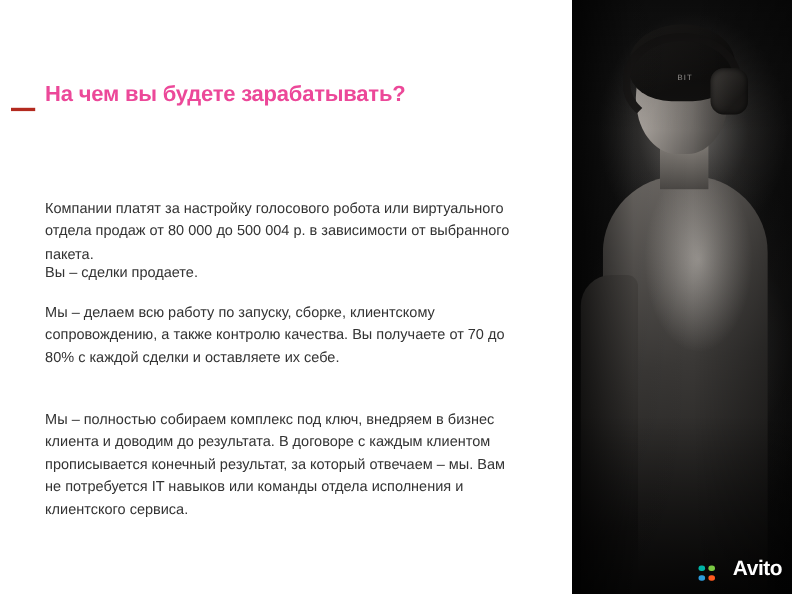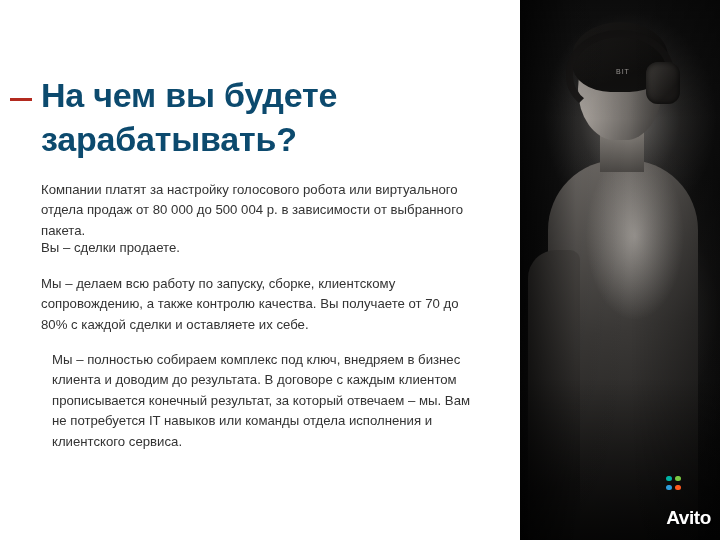--- a/index.html
+++ b/index.html
@@ -41,42 +41,42 @@
   .title-rule {
     position: absolute;
     left: -31px;
     top: 24px;
     width: 22px;
     height: 3px;
     background: #b32a1f;
   }
   .title {
     margin: 0;
-    font-size: 34px;
+    font-size: 20px;
     line-height: 1.28;
     font-weight: bold;
-    color: #0c4a6e;
+    color: #ec4899;
     letter-spacing: -0.2px;
   }
 
   .body-block {
     position: absolute;
     left: 41px;
     width: 432px;
     color: #333333;
     font-size: 13.2px;
     line-height: 1.55;
   }
   .body-block p {
     margin: 0;
   }
   .b1 { top: 180px; }
   .b2 { top: 238px; }
   .b3 { top: 274px; }
-  .b4 { top: 350px; margin-left: 11px; }
+  .b4 { top: 371px; }
 
   
   .photo {
     position: absolute;
     right: 0;
     top: 0;
     width: 200px;
     height: 540px;
     overflow: hidden;
     background: #0d0d0d;
@@ -176,24 +176,23 @@
     opacity: 0.85;
     font-family: "Liberation Sans", sans-serif;
   }
 
   
   .watermark {
     position: absolute;
     right: 9px;
     bottom: 11px;
     display: flex;
-    align-items: flex-start;
+    align-items: flex-end;
     gap: 16px;
     z-index: 5;
-    flex-direction: column;
   }
   .wm-dots {
     position: relative;
     width: 15px;
     height: 15px;
     flex: 0 0 auto;
   }
   .wm-dots i {
     position: absolute;
     width: 5.4px;

